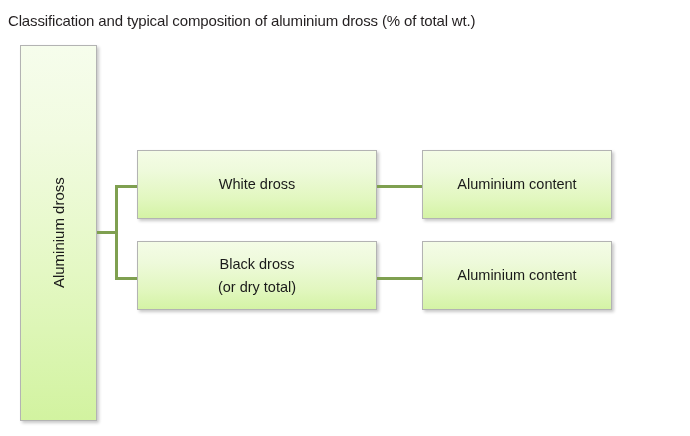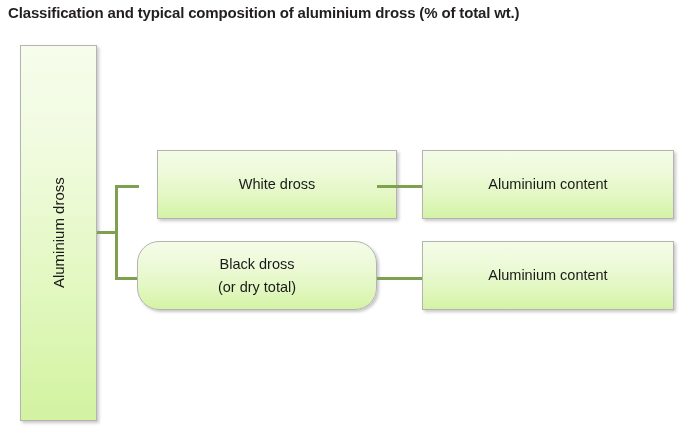--- a/index.html
+++ b/index.html
@@ -11,23 +11,23 @@
     height: 436px;
     background: #ffffff;
     font-family: "Liberation Sans", sans-serif;
     overflow: hidden;
     position: relative;
   }
 
   #diagram-title {
     position: absolute;
     left: 8px;
-    top: 4px;
+    top: 12px;
     font-size: 15px;
-    font-weight: bold;
+    font-weight: normal;
     color: #231f20;
     letter-spacing: -0.15px;
     white-space: nowrap;
   }
 
   
   .node {
     position: absolute;
     box-sizing: border-box;
     border: 1px solid #b3b3b3;
@@ -55,27 +55,27 @@
     white-space: nowrap;
     font-size: 15px;
   }
 
   
   .node.mid {
     left: 137px;
     width: 240px;
     height: 69px;
   }
-  #node-white { top: 150px; margin-left: 20px; }
-  #node-black { top: 241px; border-radius: 22px; }
+  #node-white { top: 150px; }
+  #node-black { top: 241px; }
 
   
   .node.right {
     left: 422px;
-    width: 252px;
+    width: 190px;
     height: 69px;
   }
   #node-white-content { top: 150px; }
   #node-black-content { top: 241px; }
 
   .node .lines {
     display: block;
   }
   .node .lines span {
     display: block;

